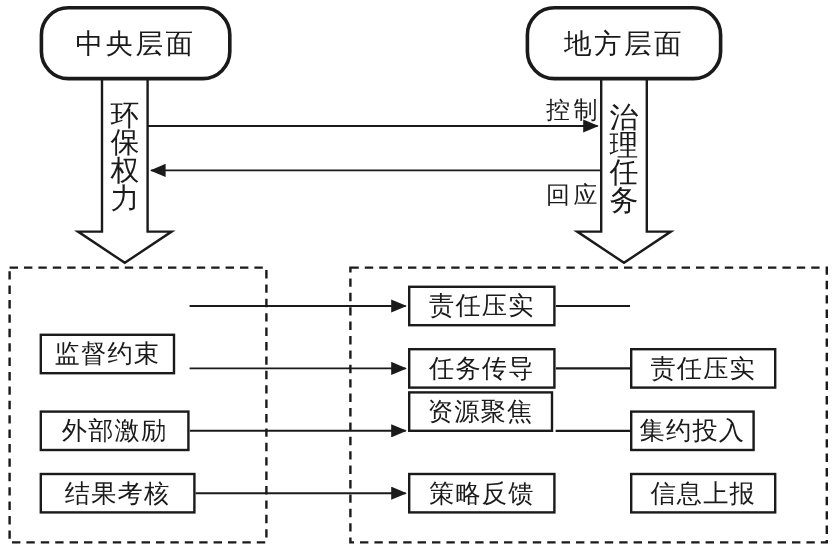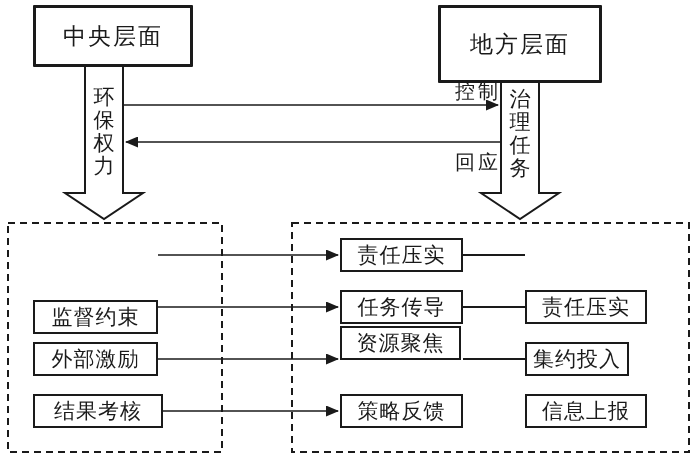--- a/index.html
+++ b/index.html
@@ -2,31 +2,31 @@
 <html><head>
 <meta charset="utf-8">
 <style>
   html,body{margin:0;padding:0;background:#fff;}
   .stage{
     position:relative;width:700px;height:463px;background:#fff;
     font-family:"Liberation Serif","DejaVu Serif",serif;color:#1a1a1a;overflow:hidden;
   }
   .stage svg{position:absolute;left:0;top:0;}
   .pill{
-    position:absolute;border:3px solid #1a1a1a;border-radius:1px;background:#fff;
+    position:absolute;border:3px solid #1a1a1a;border-radius:24px;background:#fff;
     display:flex;align-items:center;justify-content:center;
     font-size:23px;letter-spacing:2px;box-sizing:border-box;z-index:2;
   }
   .cell{
     position:absolute;border:2.5px solid #1a1a1a;background:#fff;height:34px;
     display:flex;align-items:center;justify-content:center;
     font-size:21px;letter-spacing:1px;box-sizing:border-box;z-index:2;
   }
   .vlabel{
-    position:absolute;width:26px;font-size:21px;line-height:23px;text-align:center;
+    position:absolute;width:26px;font-size:24px;line-height:23px;text-align:center;
     word-break:break-all;z-index:3;
   }
   .hlabel{
     position:absolute;text-align:right;font-size:20px;letter-spacing:3px;z-index:3;
   }
 </style>
 </head>
 <body>
 
 <div class="stage">
@@ -51,29 +51,29 @@
     <line x1="158" y1="307" x2="338" y2="307" stroke="#1a1a1a" stroke-width="1.6" marker-end="url(#arr)"></line>
     <line x1="158" y1="359" x2="338" y2="359" stroke="#1a1a1a" stroke-width="1.6" marker-end="url(#arr)"></line>
     <line x1="158" y1="411" x2="338" y2="411" stroke="#1a1a1a" stroke-width="1.6" marker-end="url(#arr)"></line>
 
     <line x1="463" y1="255" x2="525" y2="255" stroke="#1a1a1a" stroke-width="1.8"></line>
     <line x1="463" y1="307" x2="525" y2="307" stroke="#1a1a1a" stroke-width="1.8"></line>
     <line x1="463" y1="359" x2="525" y2="359" stroke="#1a1a1a" stroke-width="1.8"></line>
   </svg>
 
   <div class="pill" style="left:33px;top:5px;width:160px;height:62px">中央层面</div>
-  <div class="pill" style="left:438px;top:5px;width:164px;height:78px">地方层面</div>
+  <div class="pill" style="left:438px;top:5px;width:164px;height:62px">地方层面</div>
 
   <div class="hlabel" style="left:123px;top:78px;width:378px">控制</div>
   <div class="hlabel" style="left:123px;top:149px;width:378px">回应</div>
 
   <div class="vlabel" style="left:91px;top:86px">环保权力</div>
   <div class="vlabel" style="left:507px;top:88px">治理任务</div>
 
-  <div class="cell" style="left:33px;top:300px;width:125px">监督约束</div>
+  <div class="cell" style="left:33px;top:278px;width:113px">监督约束</div>
   <div class="cell" style="left:33px;top:342px;width:125px">外部激励</div>
   <div class="cell" style="left:33px;top:394px;width:130px">结果考核</div>
 
   <div class="cell" style="left:340px;top:238px;width:123px">责任压实</div>
   <div class="cell" style="left:340px;top:290px;width:123px">任务传导</div>
   <div class="cell" style="left:340px;top:326px;width:121px">资源聚焦</div>
   <div class="cell" style="left:340px;top:394px;width:123px">策略反馈</div>
 
   <div class="cell" style="left:525px;top:290px;width:122px">责任压实</div>
   <div class="cell" style="left:525px;top:342px;width:104px">集约投入</div>

